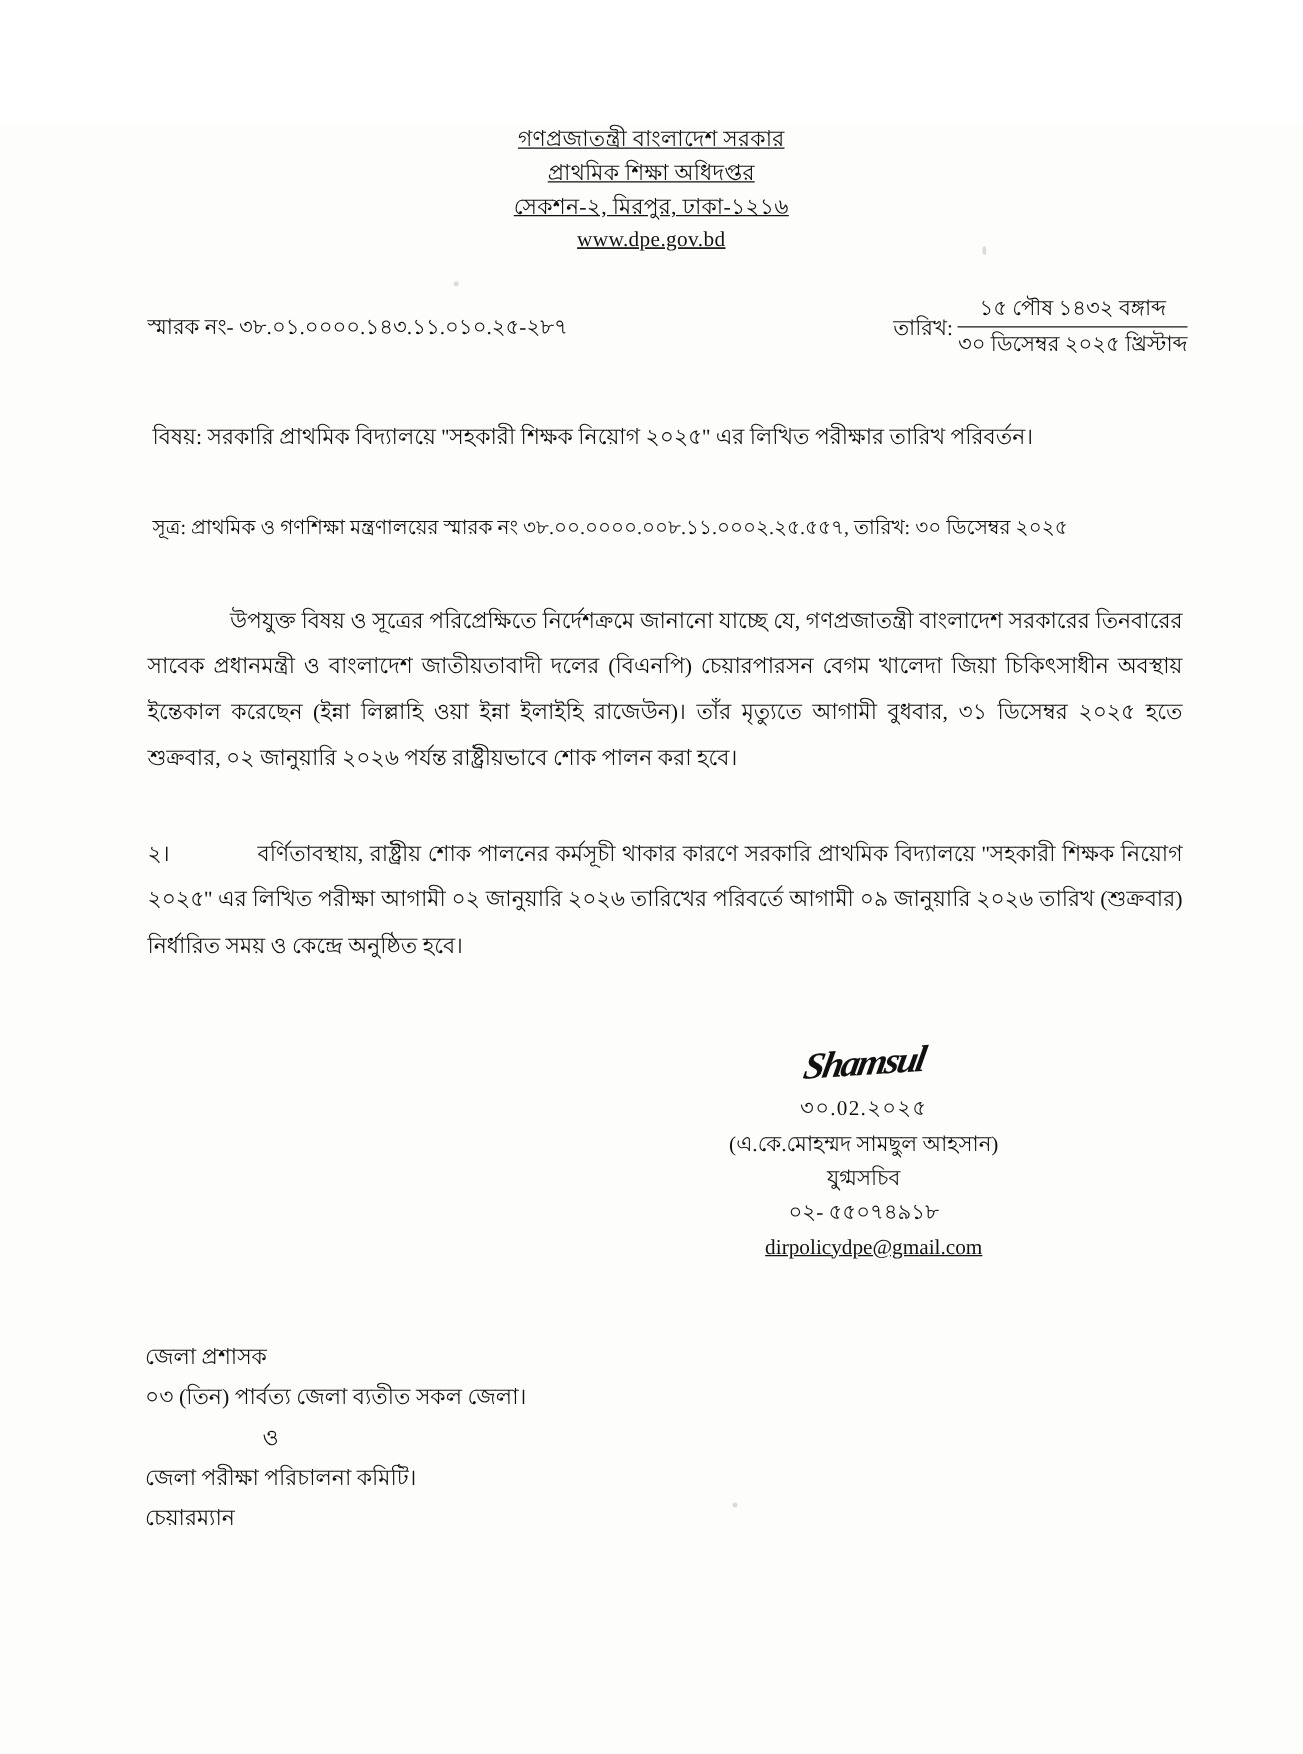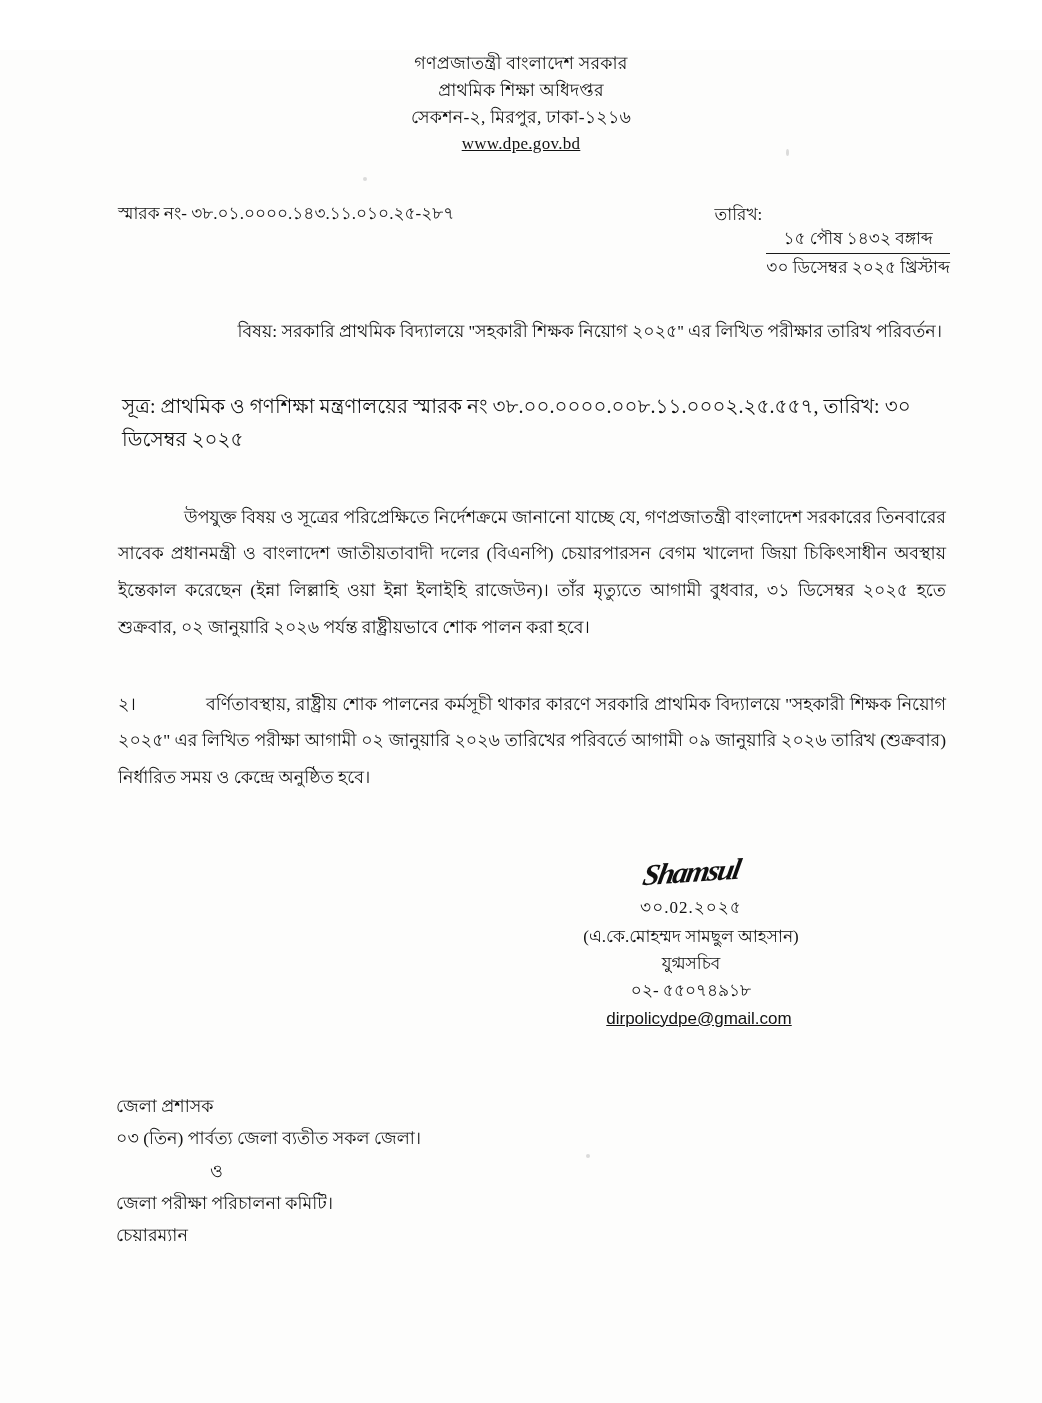--- a/index.html
+++ b/index.html
@@ -19,24 +19,25 @@
     position: relative;
     width: 1042px;
     height: 1403px;
     background: #fdfdfc;
     box-sizing: border-box;
   }
 
   
   .letterhead {
     text-align: center;
-    margin-top: 50px;
+    margin-top: 98px;
     line-height: 1.55;
     font-size: 17.5px;
     letter-spacing: 0.2px;
+    text-decoration: underline;
   }
   .letterhead div { white-space: nowrap; }
   .letterhead .web {
     font-family: "Liberation Serif", serif;
     font-size: 17px;
     text-decoration: underline;
     letter-spacing: 0.3px;
   }
 
   
@@ -64,39 +65,37 @@
   }
   .date-stack {
     text-align: center;
     line-height: 1.35;
   }
   .date-stack .bn-date {
     border-bottom: 1.6px solid #1a1a1a;
     padding: 0 6px 2px 6px;
     display: block;
     white-space: nowrap;
-    margin-top: 40px;
   }
   .date-stack .en-date {
     padding-top: 3px;
     display: block;
     white-space: nowrap;
   }
 
   
   .subject {
-    margin: 38px 0 0 0;
+    margin: 48px 0 0 0;
     padding: 0 100px 0 122px;
     font-size: 17.5px;
-    text-align: right;
   }
   .source {
     margin: 44px 0 0 0;
     padding: 0 100px 0 122px;
-    font-size: 20px;
+    font-size: 16px;
   }
 
   
   .body-para {
     margin-top: 42px;
     padding: 0 96px 0 118px;
     font-size: 17.5px;
     line-height: 2.1;
     text-align: justify;
     text-justify: inter-word;
@@ -143,21 +142,21 @@
     font-size: 17px;
     letter-spacing: 1px;
     display: block;
     margin-bottom: 2px;
   }
   .sign-name { display: block; white-space: nowrap; }
   .sign-line { display: block; white-space: nowrap; }
   .sign-email {
     display: inline-block;
     text-decoration: underline;
-    font-family: Liberation Sans, sans-serif;
+    font-family: Liberation Serif, serif;
     font-size: 17px;
     margin-left: 16px;
   }
 
   
   .dist {
     margin-top: 58px;
     padding: 0 100px 0 116px;
     font-size: 17.5px;
     line-height: 1.85;

